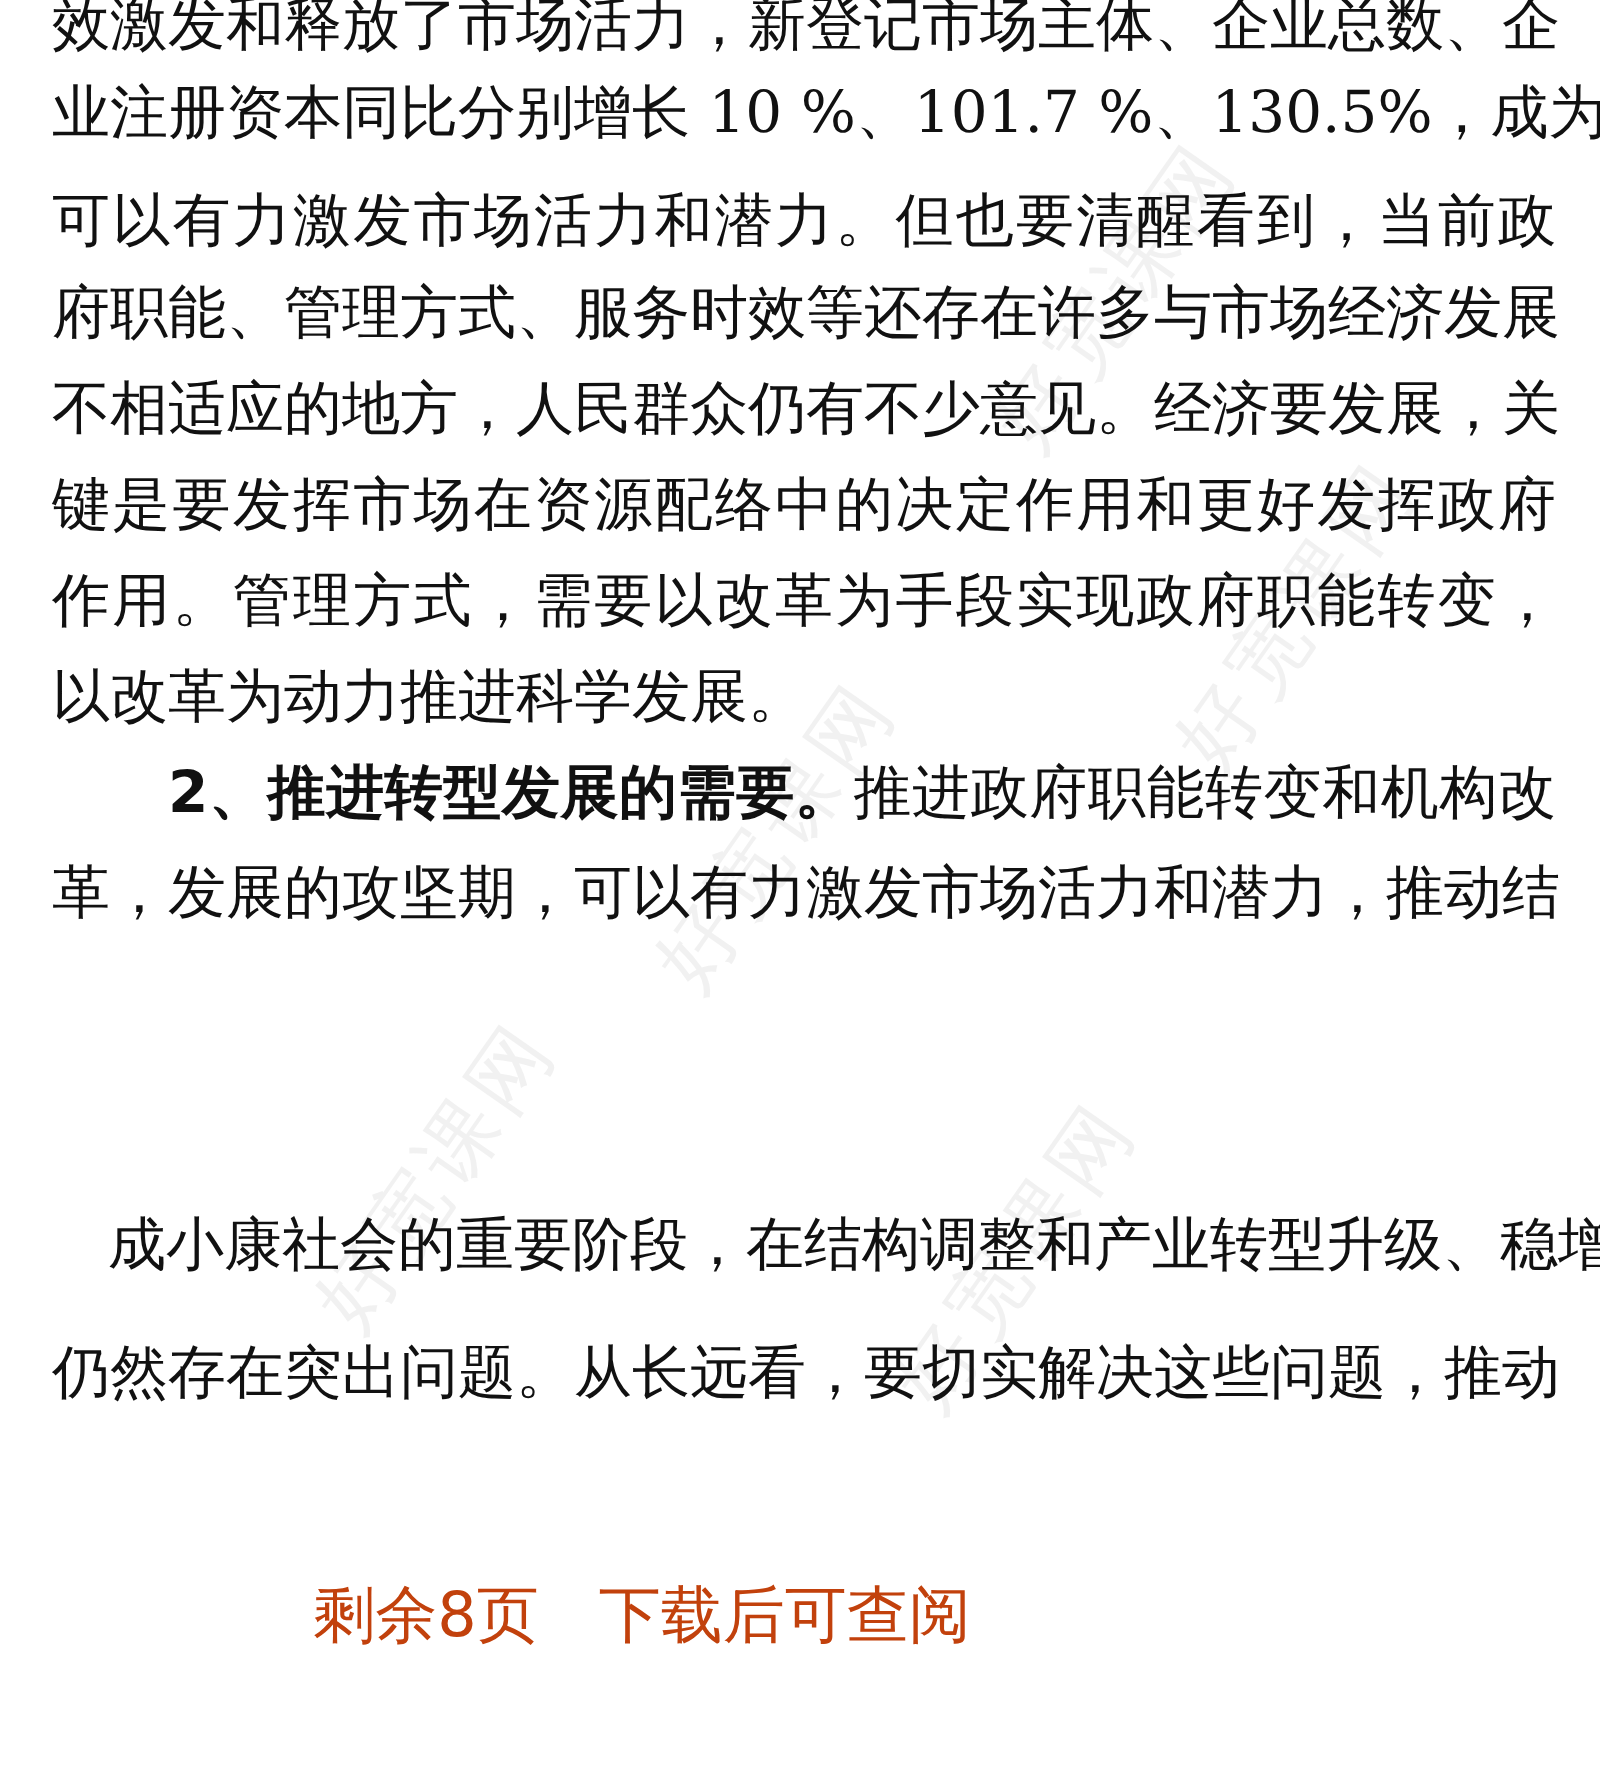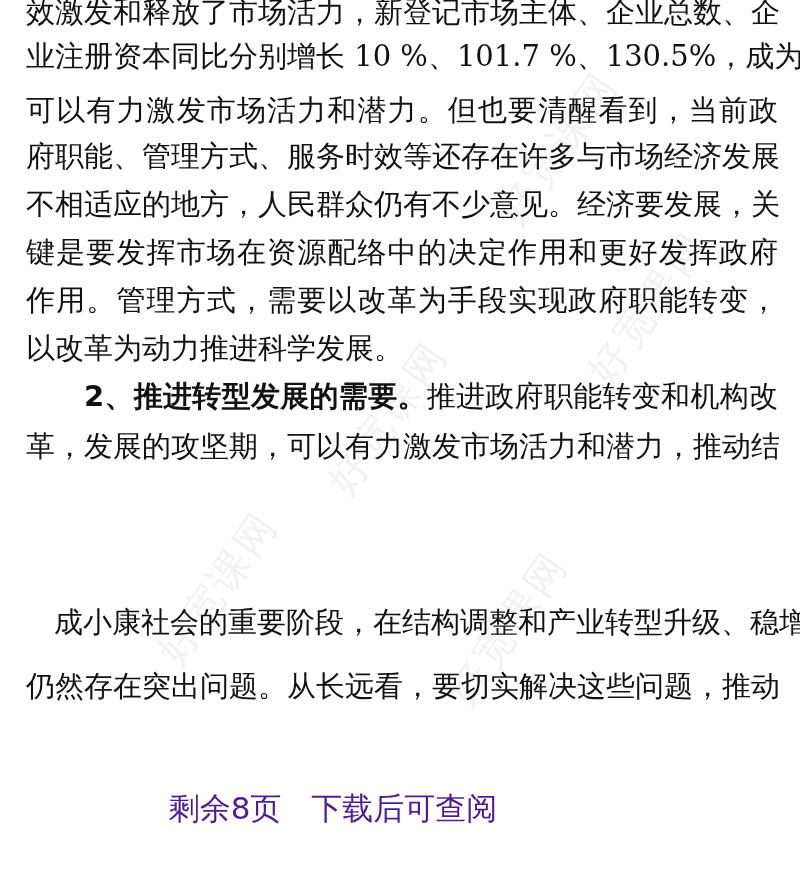--- a/index.html
+++ b/index.html
@@ -57,23 +57,22 @@
     }
     .remaining {
       position: absolute;
       left: 0;
       top: 788px;
       width: 642px;
       text-align: center;
       font-family: "DejaVu Sans", "Liberation Sans", sans-serif;
       font-size: 31px;
       line-height: 40px;
-      color: #4c1d95;
+      color: #c2410c;
       cursor: pointer;
-      margin-left: 12px;
     }
     .remaining .gap {
       display: inline-block;
       width: 30px;
     }
   </style>
 </head>
 <body>
 
 <div class="page">

